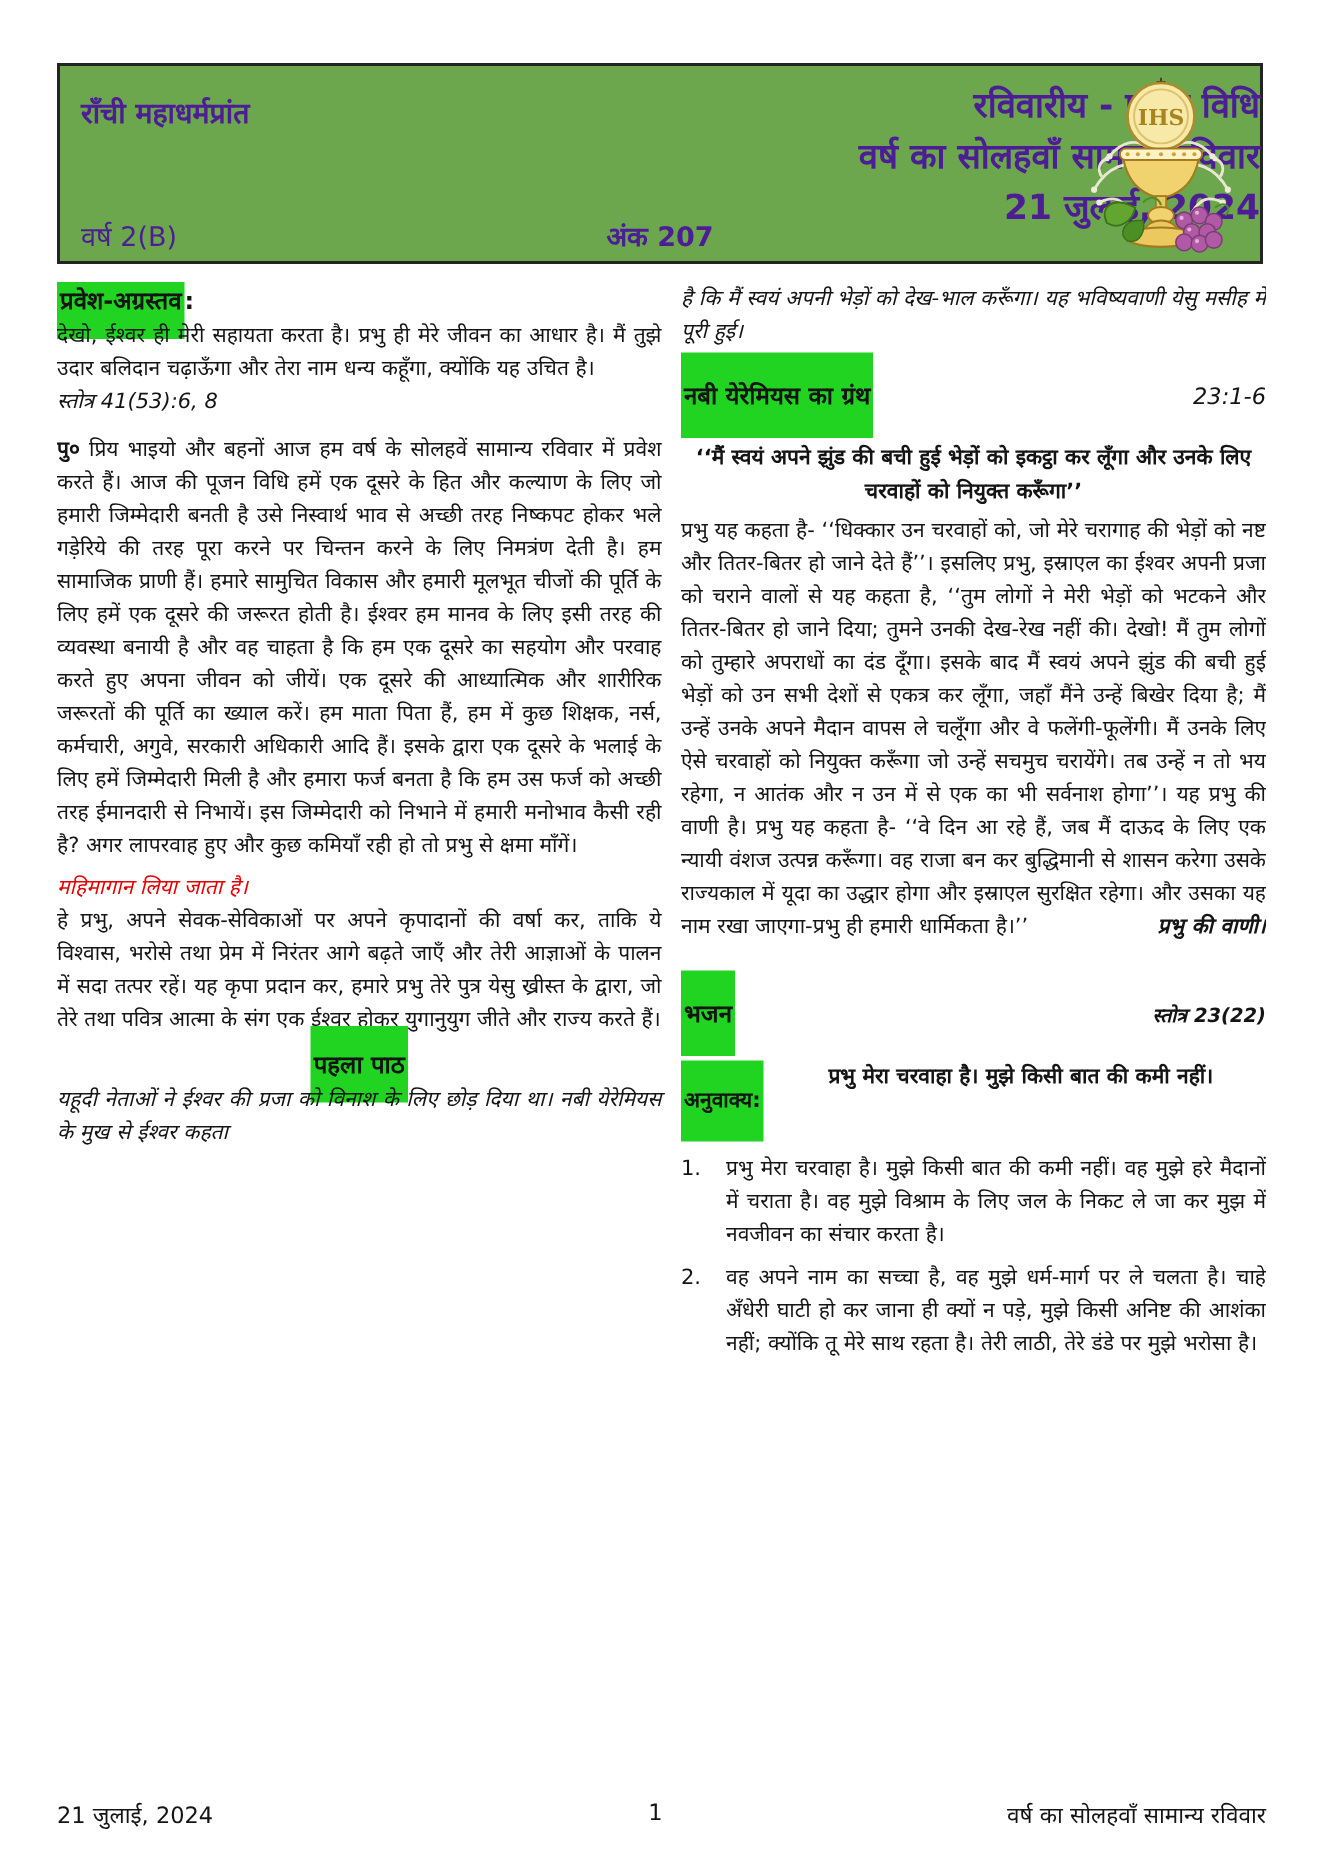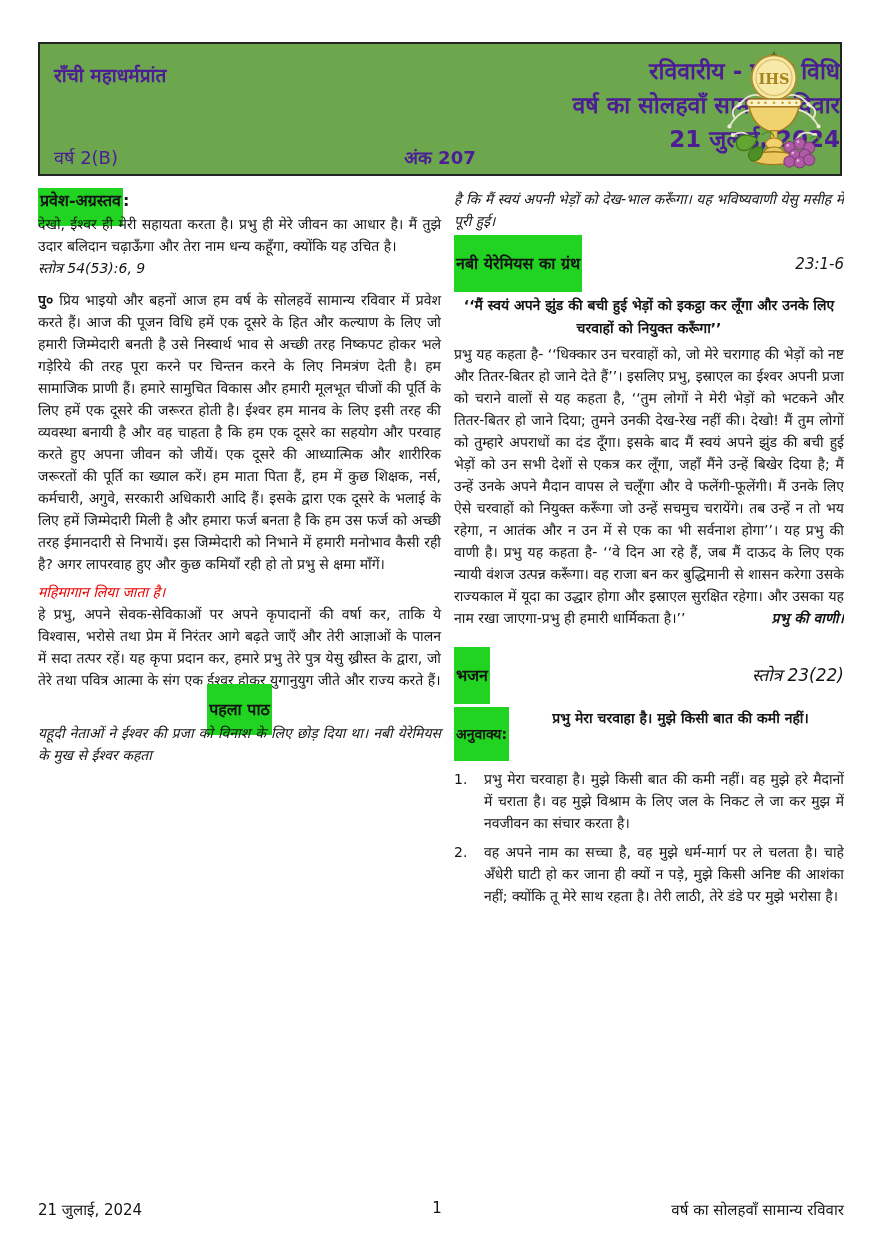--- a/index.html
+++ b/index.html
@@ -141,21 +141,21 @@
     </div>
   </header>
 
   <main class="columns">
 
     <section class="col-left">
       <div class="sec-head">
         <span class="hl">प्रवेश-अग्रस्तव</span><span class="bold">:</span>
       </div>
       <p class="just">देखो, ईश्वर ही मेरी सहायता करता है।  प्रभु ही मेरे जीवन का आधार है।  मैं तुझे उदार बलिदान चढ़ाऊँगा और तेरा नाम धन्य कहूँगा, क्योंकि यह उचित है।</p>
-      <p class="italic">स्तोत्र 54(53):6, 9</p>
+      <p class="italic">स्तोत्र 41(53):6, 8</p>
 
       <p class="just mt10"><span class="bold">पु०</span> <span>प्रिय भाइयो और बहनों आज हम वर्ष के सोलहवें सामान्य रविवार में प्रवेश करते हैं। आज की पूजन विधि हमें एक दूसरे के हित और कल्याण के लिए जो हमारी जिम्मेदारी बनती है उसे निस्वार्थ भाव से अच्छी तरह निष्कपट होकर भले गड़ेरिये की तरह पूरा करने पर चिन्तन करने के लिए निमत्रंण देती है। हम सामाजिक प्राणी हैं। हमारे सामुचित विकास और हमारी मूलभूत चीजों की पूर्ति के लिए हमें एक दूसरे की जरूरत होती है। ईश्वर हम मानव के लिए इसी तरह की व्यवस्था बनायी है और वह चाहता है कि हम एक दूसरे का सहयोग और परवाह करते हुए अपना जीवन को जीयें। एक दूसरे की आध्यात्मिक और शारीरिक जरूरतों की पूर्ति का ख्याल करें। हम माता पिता हैं, हम में कुछ शिक्षक, नर्स, कर्मचारी, अगुवे, सरकारी अधिकारी आदि हैं। इसके द्वारा एक दूसरे के भलाई के लिए हमें जिम्मेदारी मिली है और हमारा फर्ज बनता है कि हम उस फर्ज को अच्छी तरह ईमानदारी से निभायें। इस जिम्मेदारी को निभाने में हमारी मनोभाव कैसी रही है? अगर लापरवाह हुए और कुछ कमियाँ रही हो तो प्रभु से क्षमा माँगें।</span></p>
 
       <p class="red mt6">महिमागान लिया जाता है।</p>
 
       <p class="just">हे प्रभु, अपने सेवक-सेविकाओं पर अपने कृपादानों की वर्षा कर, ताकि ये विश्वास, भरोसे तथा प्रेम में निरंतर आगे बढ़ते जाएँ और तेरी आज्ञाओं के पालन में सदा तत्पर रहें।  यह कृपा प्रदान कर, हमारे प्रभु तेरे पुत्र येसु ख्रीस्त के द्वारा, जो तेरे तथा पवित्र आत्मा के संग एक ईश्वर होकर युगानुयुग जीते और राज्य करते हैं।</p>
 
       <div class="sec-head center mt6">
         <span class="hl">पहला पाठ</span>
       </div>
@@ -169,21 +169,21 @@
         <span class="hl">नबी येरेमियस का ग्रंथ</span>
         <span class="italic" style="font-size:15px;font-weight:normal;">23:1-6</span>
       </div>
 
       <p class="quote">‘‘मैं स्वयं अपने झुंड की बची हुई भेड़ों को इकट्ठा कर लूँगा और उनके लिए चरवाहों को नियुक्त करूँगा’’</p>
 
       <p class="just"><span>प्रभु यह कहता है- ‘‘धिक्कार उन चरवाहों को, जो मेरे चरागाह की भेड़ों को नष्ट और तितर-बितर हो जाने देते हैं’’।  इसलिए प्रभु, इस्राएल का ईश्वर अपनी प्रजा को चराने वालों से यह कहता है,  ‘‘तुम लोगों ने मेरी भेड़ों को भटकने और तितर-बितर हो जाने दिया; तुमने उनकी देख-रेख नहीं की।  देखो! मैं तुम लोगों को तुम्हारे अपराधों का दंड दूँगा।  इसके बाद मैं स्वयं अपने झुंड की बची हुई भेड़ों को उन सभी देशों से एकत्र कर लूँगा, जहाँ मैंने उन्हें बिखेर दिया है;  मैं उन्हें उनके अपने मैदान वापस ले चलूँगा और वे फलेंगी-फूलेंगी। मैं उनके लिए ऐसे चरवाहों को नियुक्त करूँगा जो उन्हें सचमुच चरायेंगे।  तब उन्हें न तो भय रहेगा, न आतंक और न उन में से एक का भी सर्वनाश होगा’’।  यह प्रभु की वाणी है।  प्रभु यह कहता है- ‘‘वे दिन आ रहे हैं, जब मैं दाऊद के लिए एक न्यायी वंशज उत्पन्न करूँगा।  वह राजा बन कर बुद्धिमानी से शासन करेगा उसके राज्यकाल में यूदा का उद्धार होगा और इस्राएल सुरक्षित रहेगा। और उसका यह नाम रखा जाएगा-प्रभु ही हमारी धार्मिकता है।’’</span> <span class="reading-end">प्रभु की वाणी।</span></p>
 
       <div class="psalm-line sec-head mt18">
         <span class="hl">भजन</span>
-        <span class="italic" style="font-size:17px;font-weight:normal;">स्तोत्र 23(22)</span>
+        <span class="italic" style="font-size:13px;font-weight:bold;">स्तोत्र 23(22)</span>
       </div>
 
       <div class="antiphon">
         <span class="hl antiphon-label">अनुवाक्य:</span>
         <span class="antiphon-text">प्रभु मेरा चरवाहा है।  मुझे किसी बात की कमी नहीं।</span>
       </div>
 
       <div class="verse">
         <span class="verse-num">1.</span>
         <span class="verse-text">प्रभु मेरा चरवाहा है। मुझे किसी बात की कमी नहीं। वह मुझे हरे मैदानों में चराता है। वह मुझे विश्राम के लिए जल के निकट ले जा कर मुझ में नवजीवन का संचार करता है।</span>

